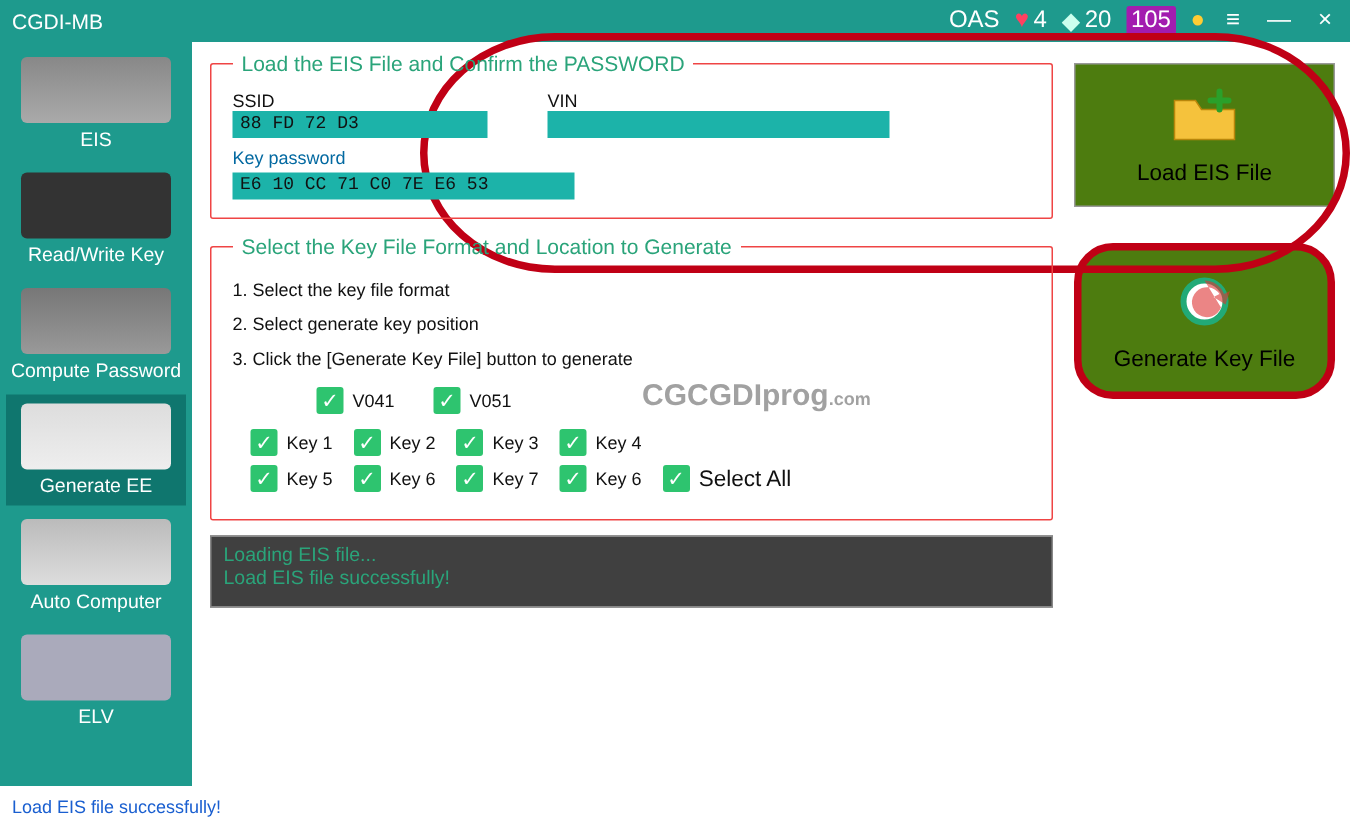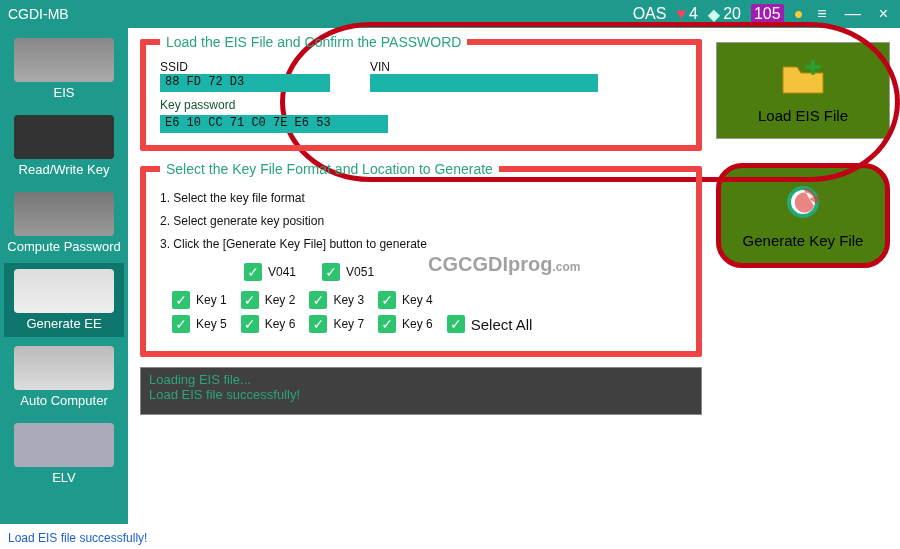--- a/index.html
+++ b/index.html
@@ -17,39 +17,39 @@
 
   
   .sidebar { width: 128px; background: #1e9a8d; padding: 4px; display: flex; flex-direction: column; gap: 3px; }
   .side-item { background: #1e9a8d; text-align: center; color: #fff; font-size: 13px; padding: 4px 0 6px 0; cursor: pointer; }
   .side-item.selected { background: #0f766e; }
   .side-icon { width: 100px; height: 44px; margin: 2px auto 3px auto; background: #c8c8c8; border-radius: 4px; }
 
   
   .center { flex: 1; position: relative; padding: 6px 10px 0 12px; }
 
-  fieldset { border: 6px solid #ef4444; border-radius: 2px; padding: 10px 14px 12px 14px; margin-bottom: 10px; position: relative; }
+  fieldset { border: 1px solid #ef4444; border-radius: 2px; padding: 10px 14px 12px 14px; margin-bottom: 10px; position: relative; }
   legend { color: #2aa47a; font-size: 14px; padding: 0 6px; }
 
   .ring1, .ring2 { position: absolute; border: 5px solid #c00015; border-radius: 50px; pointer-events: none; }
   .ring1 { left: 152px; top: -6px; width: 620px; height: 160px; border-radius: 90px / 80px; }
 
   .row { display: flex; gap: 40px; margin-bottom: 6px; }
   .lbl { font-size: 12px; color: #111; }
   .field { background: #1cb3a9; height: 18px; padding: 1px 5px; font-family: "Courier New", monospace; font-size: 12px; color: #111; }
   .field.w1 { width: 170px; }
   .field.w2 { width: 228px; }
-  .keypw-lbl { color: #14532d; font-size: 12px; margin: 6px 0 3px 0; }
+  .keypw-lbl { color: #0369a1; font-size: 12px; margin: 6px 0 3px 0; }
 
   .steps { font-size: 12px; color: #111; line-height: 1.9; margin-bottom: 8px; }
 
   .watermark { position: absolute; left: 300px; top: 225px; font-weight: bold; color: #c33; opacity: .55; font-size: 20px; pointer-events: none; }
   .watermark span { color: #555; }
 
-  .format-row { display: flex; gap: 26px; margin: 0 0 10px 84px; }
+  .format-row { display: flex; gap: 26px; margin: 0 0 10px 56px; }
   .keys-row { display: flex; gap: 14px; margin-left: 12px; margin-bottom: 6px; flex-wrap: wrap; }
   .chk { display: inline-flex; align-items: center; gap: 6px; font-size: 12px; color: #111; cursor: pointer; }
   .chk .box { width: 18px; height: 18px; background: #2ec46f; border-radius: 2px; display: inline-flex; align-items: center; justify-content: center; }
   .chk .box::after { content: "✓"; color: #fff; font-size: 14px; line-height: 1; }
   .selall { font-size: 15px; font-weight: 500; }
 
   .log { border: 1px solid #888; background: #404040; height: 48px; padding: 4px 8px; font-size: 13px; color: #2aa47a; font-family: "Courier New", monospace; }
 
   
   .rightcol { width: 188px; padding: 14px 10px 0 4px; display: flex; flex-direction: column; gap: 24px; }

